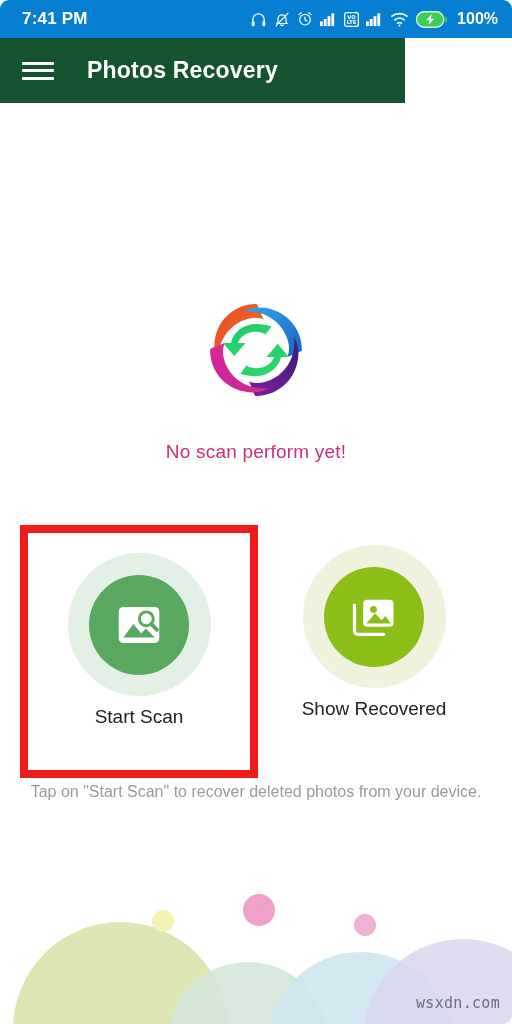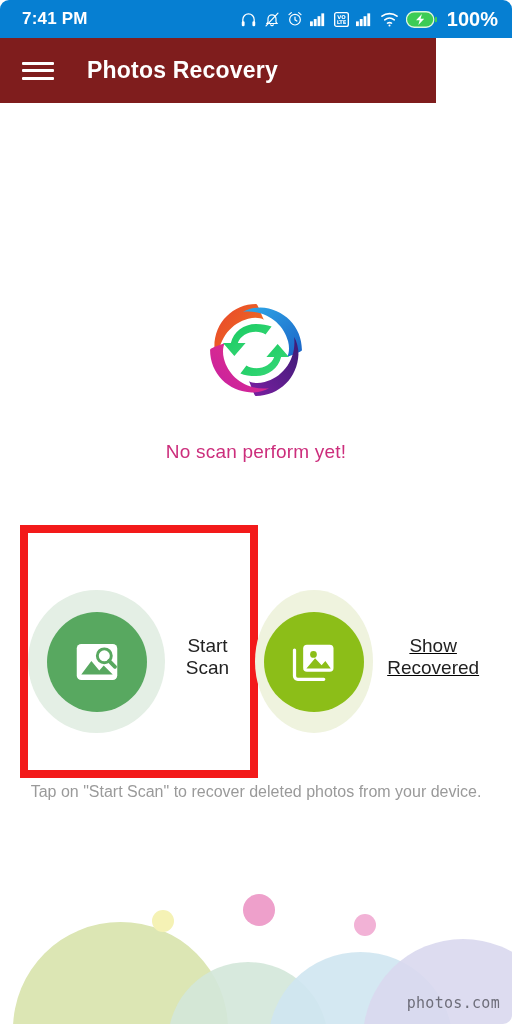--- a/index.html
+++ b/index.html
@@ -39,32 +39,32 @@
   }
   .status-icons {
     margin-left: auto;
     display: flex;
     align-items: center;
     gap: 7px;
   }
   .status-icons svg { display: block; }
   .battery-pct {
     color: #ffffff;
-    font-size: 20px;
+    font-size: 16px;
     font-weight: bold;
     margin-left: 3px;
   }
 
   
   .app-bar {
     position: absolute;
     top: 38px; left: 0;
-    width: 436px;
+    width: 405px;
     height: 65px;
-    background: #7f1d1d;
+    background: #14532d;
     display: flex;
     align-items: center;
     padding-left: 22px;
     z-index: 9;
   }
   .hamburger {
     width: 32px;
     height: 24px;
     display: flex;
     flex-direction: column;
@@ -121,28 +121,28 @@
     left: 0;
     width: 512px;
     height: 255px;
   }
   .action-card {
     position: absolute;
     top: 0;
     width: 238px;
     height: 253px;
     display: flex;
-    flex-direction: row;
+    flex-direction: column;
     align-items: center;
     justify-content: flex-start;
     cursor: pointer;
     background: transparent;
   }
   .action-card.left  { left: 20px; }
-  .action-card.right { left: 255px; text-decoration: underline; }
+  .action-card.right { left: 255px; }
   .action-card.highlighted {
     border: 8px solid #F31A1A;
     background: #ffffff;
   }
   .icon-halo {
     margin-top: 20px;
     width: 143px;
     height: 143px;
     border-radius: 50%;
     display: flex;
@@ -363,14 +363,14 @@
     <div class="bubble" style="background:#DCE6B4;width:215px;height:215px;left:13px;top:48px;"></div>
     <div class="bubble" style="background:#D3E7D9;width:160px;height:160px;left:168px;top:88px;opacity:.9;"></div>
     <div class="bubble" style="background:#CFE6F1;width:185px;height:185px;left:268px;top:78px;opacity:.9;"></div>
     <div class="bubble" style="background:#D9D8EE;width:200px;height:200px;left:363px;top:65px;opacity:.9;"></div>
 
     <div class="dot" style="background:#F5F2B5;width:22px;height:22px;left:152px;top:36px;"></div>
     <div class="dot" style="background:#EEA0CB;width:32px;height:32px;left:243px;top:20px;"></div>
     <div class="dot" style="background:#F2B2D6;width:22px;height:22px;left:354px;top:40px;"></div>
   </div>
 
-  <div class="watermark">photos.com</div>
+  <div class="watermark">wsxdn.com</div>
 </div>
 
 </body></html>

